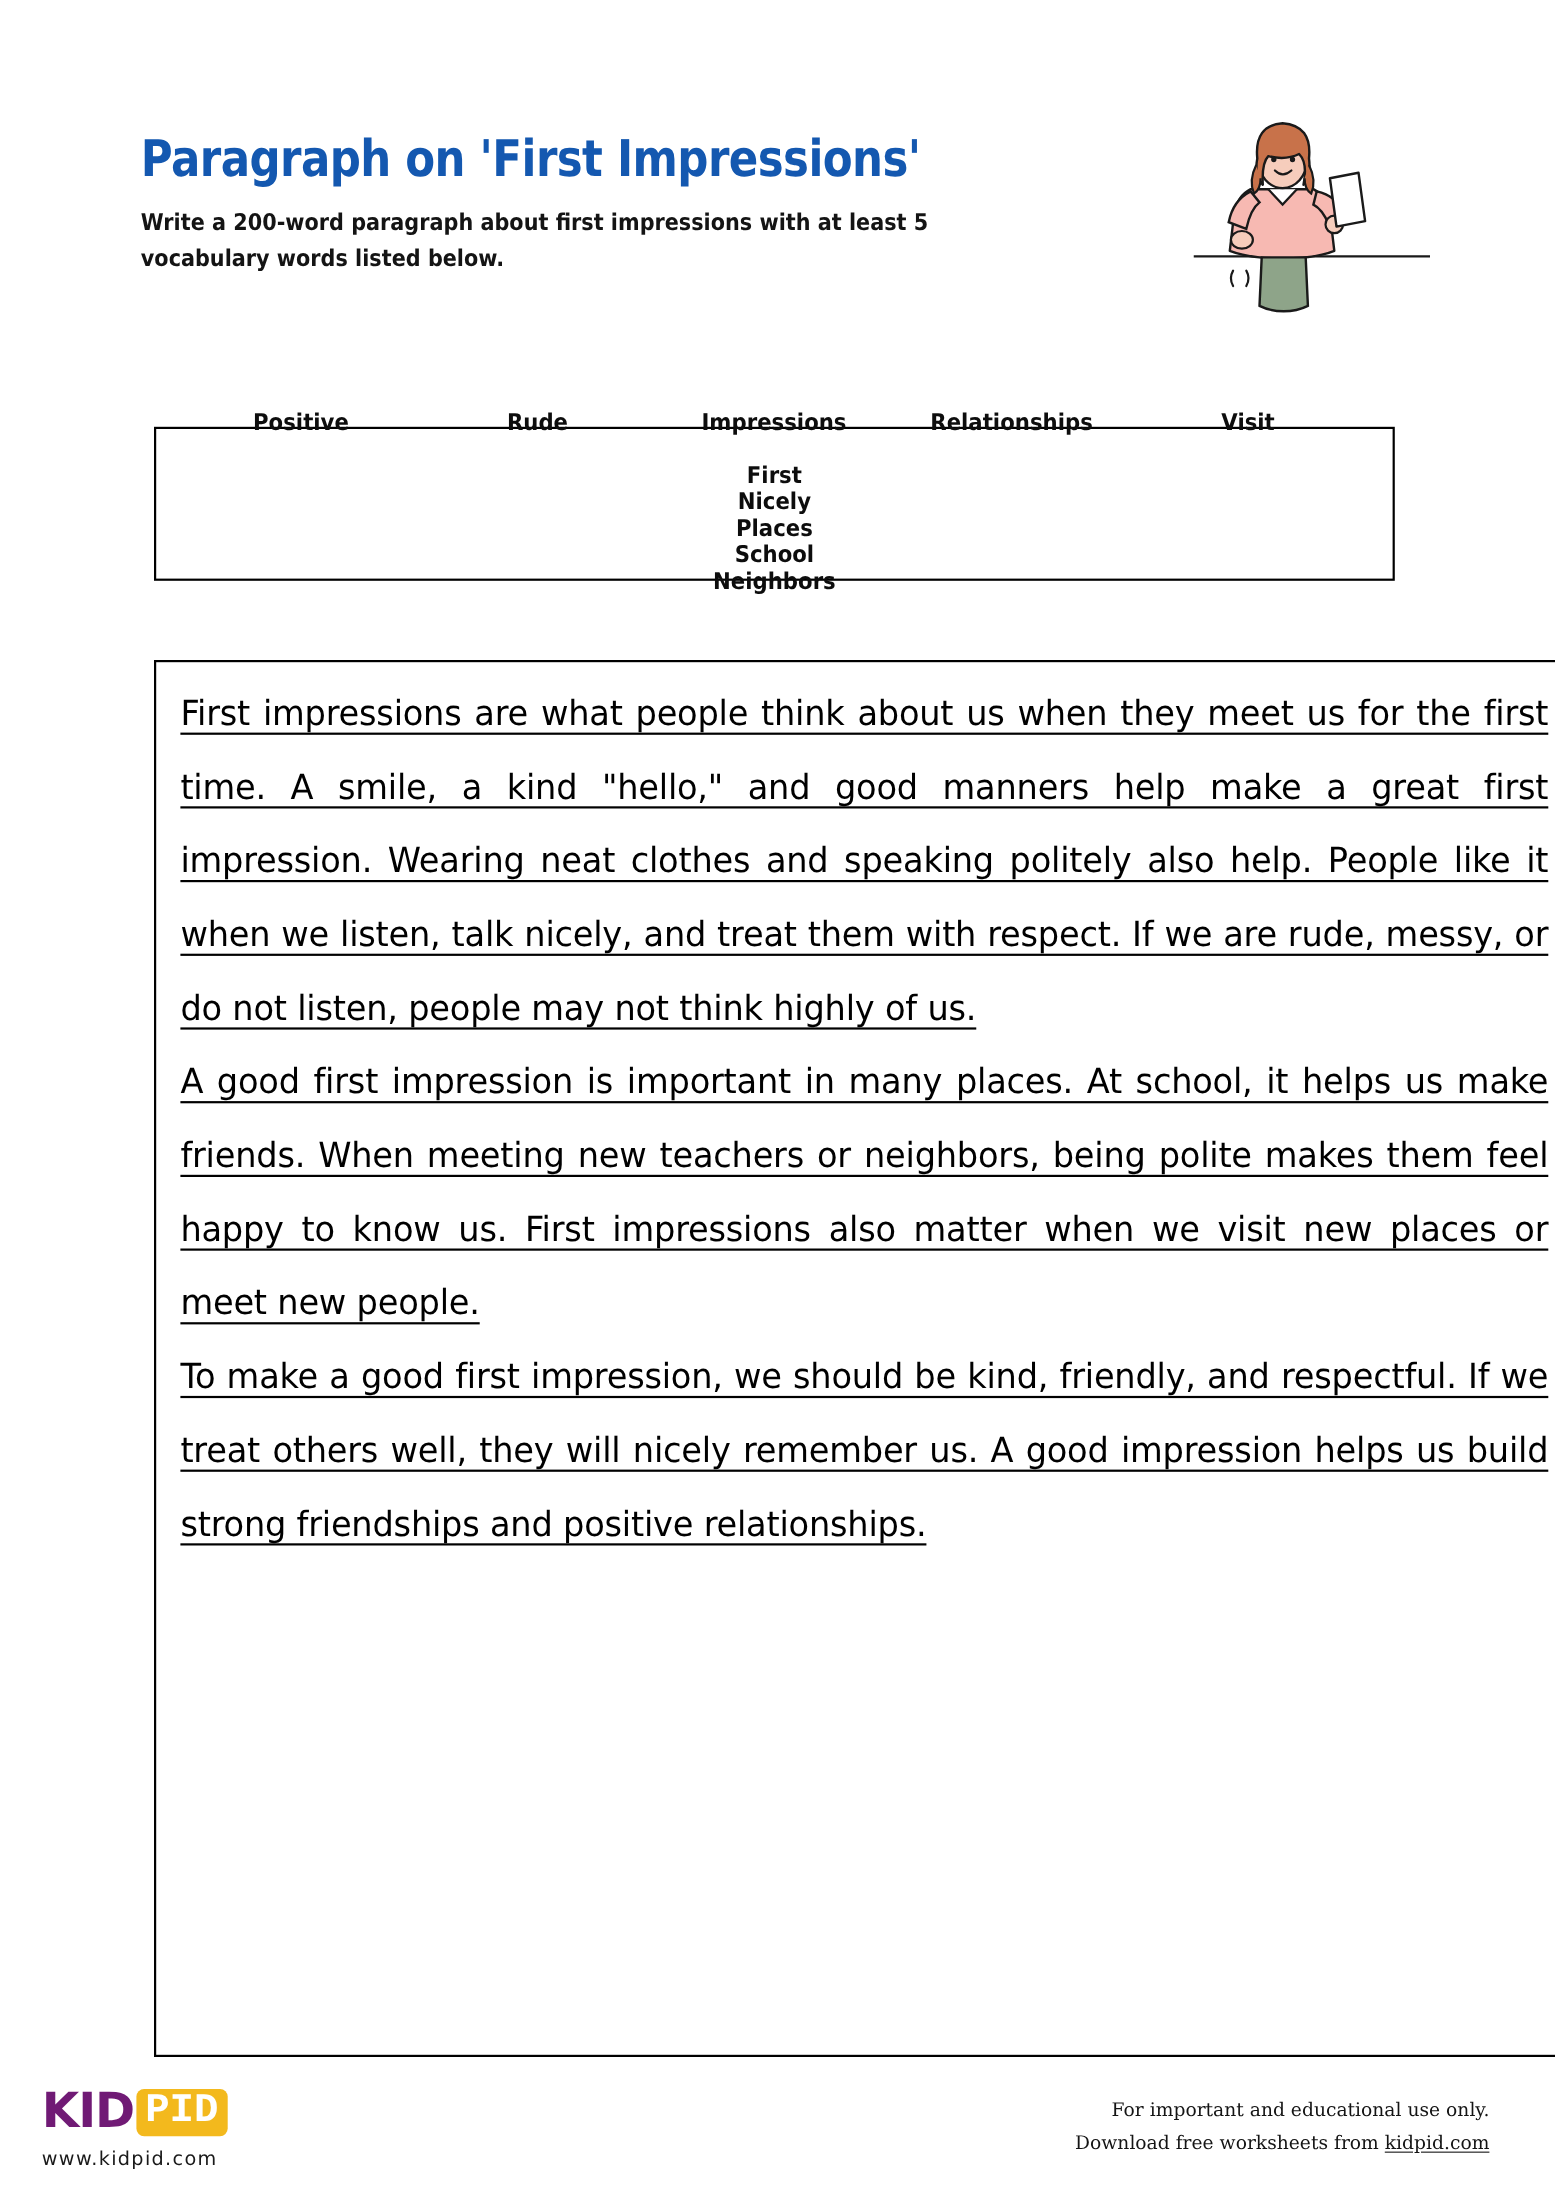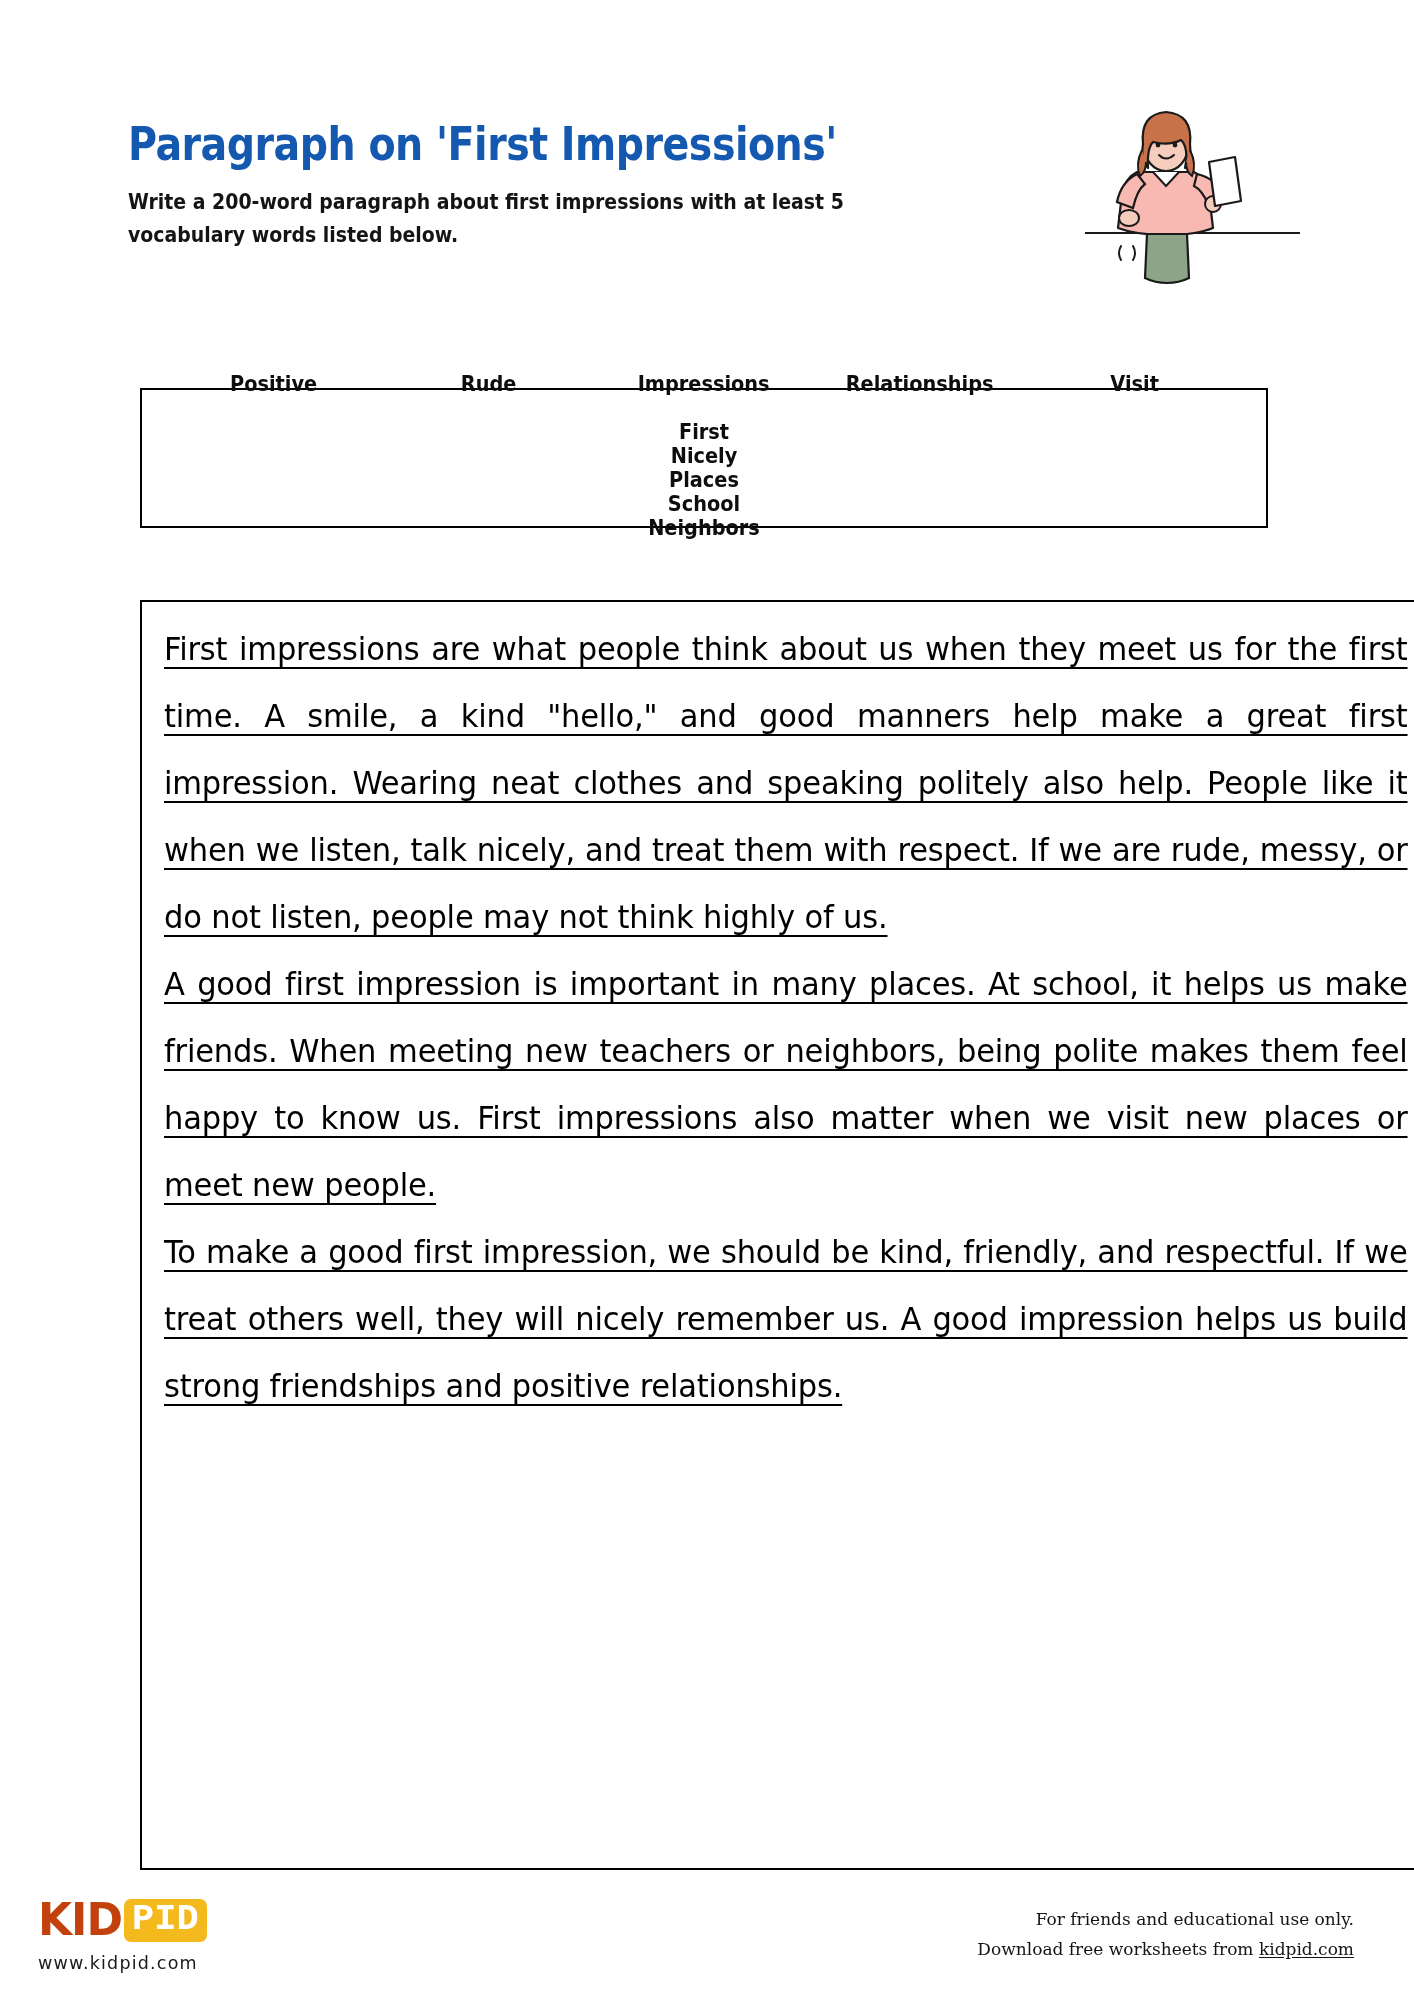--- a/index.html
+++ b/index.html
@@ -124,21 +124,21 @@
   }
   .logo-mark {
     display: flex;
     align-items: center;
     height: 50px;
   }
   .logo-kid {
     font-family: "DejaVu Sans", sans-serif;
     font-weight: 700;
     font-size: 44px;
-    color: #c2410c;
+    color: #701a75;
     letter-spacing: -1px;
     line-height: 1;
   }
   .logo-pid-wrap {
     background: #f3b91d;
     border-radius: 7px;
     padding: 2px 8px 4px 8px;
     margin-left: 2px;
     line-height: 1;
   }
@@ -249,19 +249,19 @@
     <div class="logo-mark">
       <span class="logo-kid">KID</span>
       <span class="logo-pid-wrap">
         <span class="logo-pid">PID</span>
       </span>
     </div>
     <div class="logo-url">www.kidpid.com</div>
   </div>
 
   <div class="footer-note">
-    <div>For friends and educational use only.</div>
+    <div>For important and educational use only.</div>
     <div>
       <span>Download free worksheets from </span><span class="link">kidpid.com</span>
     </div>
   </div>
 
 </div>
 
 </body></html>

